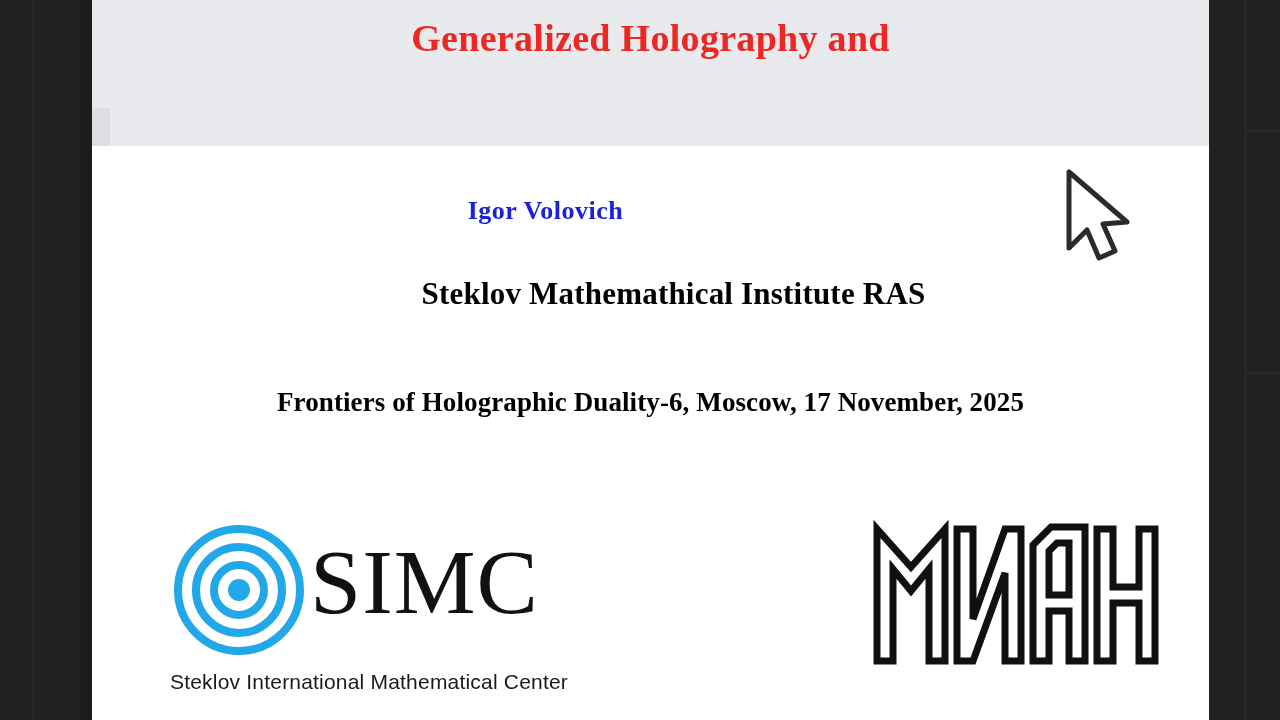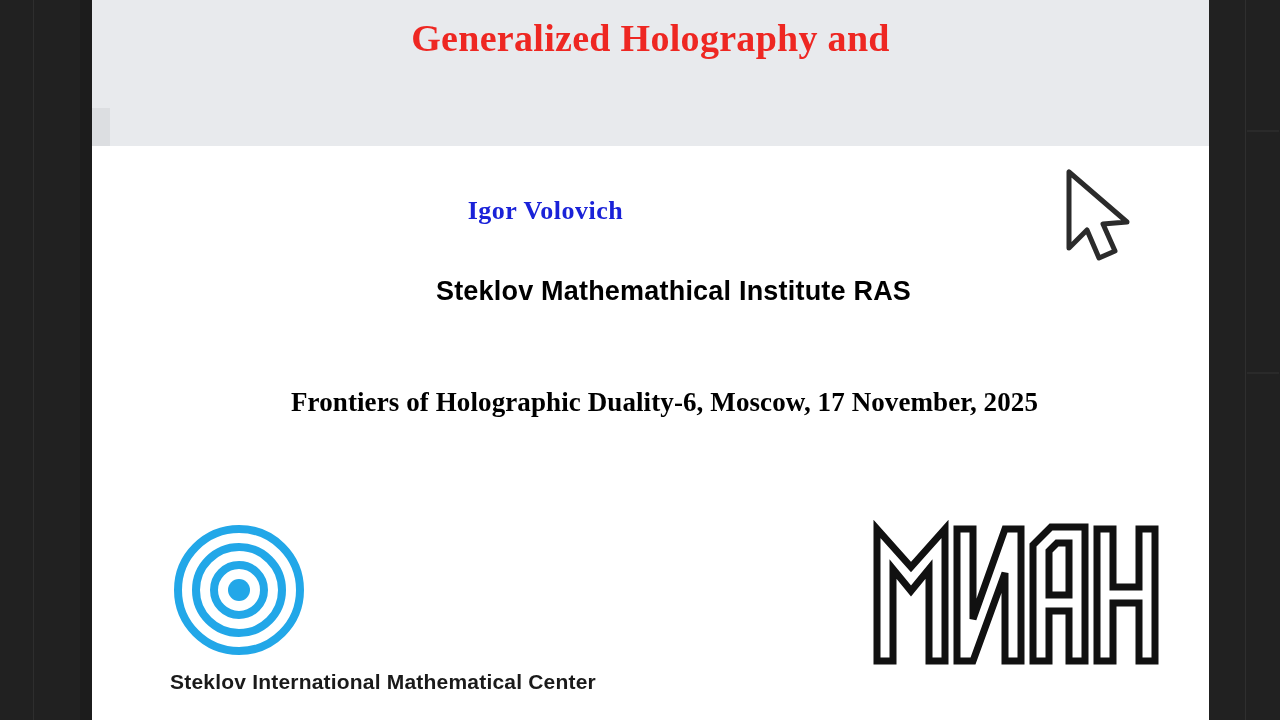--- a/index.html
+++ b/index.html
@@ -108,36 +108,35 @@
     font-weight: bold;
     font-size: 26px;
     letter-spacing: 0.5px;
   }
   .affiliation {
     position: absolute;
     left: 0; top: 276px;
     width: 1163px;
     text-align: center;
     color: #000000;
-    font-family: Liberation Sans, sans-serif;
-    font-weight: bold;
-    font-size: 27px;
+    font-family: Liberation Serif, serif;
+    font-weight: bold;
+    font-size: 31px;
     letter-spacing: 0.2px;
   }
   .venue {
     position: absolute;
     left: 0; top: 387px;
     width: 1117px;
     text-align: center;
     color: #000000;
     font-family: "Liberation Serif", serif;
     font-weight: bold;
     font-size: 27px;
     letter-spacing: 0.1px;
-    padding-left: 14px;
   }
 
   
   .simc-logo {
     position: absolute;
     left: 0px; top: 518px;
     width: 560px; height: 180px;
   }
   .simc-target {
     position: absolute;
@@ -154,21 +153,20 @@
     letter-spacing: 1px;
     line-height: 104px;
   }
   .simc-caption {
     position: absolute;
     left: 78px; top: 152px;
     font-family: "Liberation Sans", sans-serif;
     font-size: 21px;
     color: #1a1a1a;
     letter-spacing: 0.2px;
-    font-weight: bold;
   }
 
   
   .mian-logo {
     position: absolute;
     left: 779px; top: 515px;
     width: 290px; height: 150px;
   }
 
   
@@ -211,20 +209,21 @@
 
     <div class="venue">Frontiers of Holographic Duality-6, Moscow, 17 November, 2025</div>
 
     <div class="simc-logo">
       <svg class="simc-target" viewBox="0 0 130 130">
         <circle cx="65" cy="65" r="61" fill="none" stroke="#22a7e8" stroke-width="8"></circle>
         <circle cx="65" cy="65" r="43" fill="none" stroke="#22a7e8" stroke-width="8"></circle>
         <circle cx="65" cy="65" r="25" fill="none" stroke="#22a7e8" stroke-width="8"></circle>
         <circle cx="65" cy="65" r="11" fill="#22a7e8"></circle>
       </svg>
+      <div class="simc-text">SIMC</div>
       <div class="simc-caption">Steklov International Mathematical Center</div>
     </div>
 
     <div class="mian-logo">
       <svg viewBox="0 0 290 150" width="290" height="150">
         <g fill="none" stroke="#111111" stroke-width="7">
 
           <path d="M6 146 L6 14 L40 52 L74 14 L74 146 L58 146 L58 54 L40 76 L22 54 L22 146 Z"></path>
 
           <path d="M86 146 L86 14 L102 14 L102 104 L134 14 L150 14 L150 146 L134 146 L134 58 L102 146 Z"></path>

